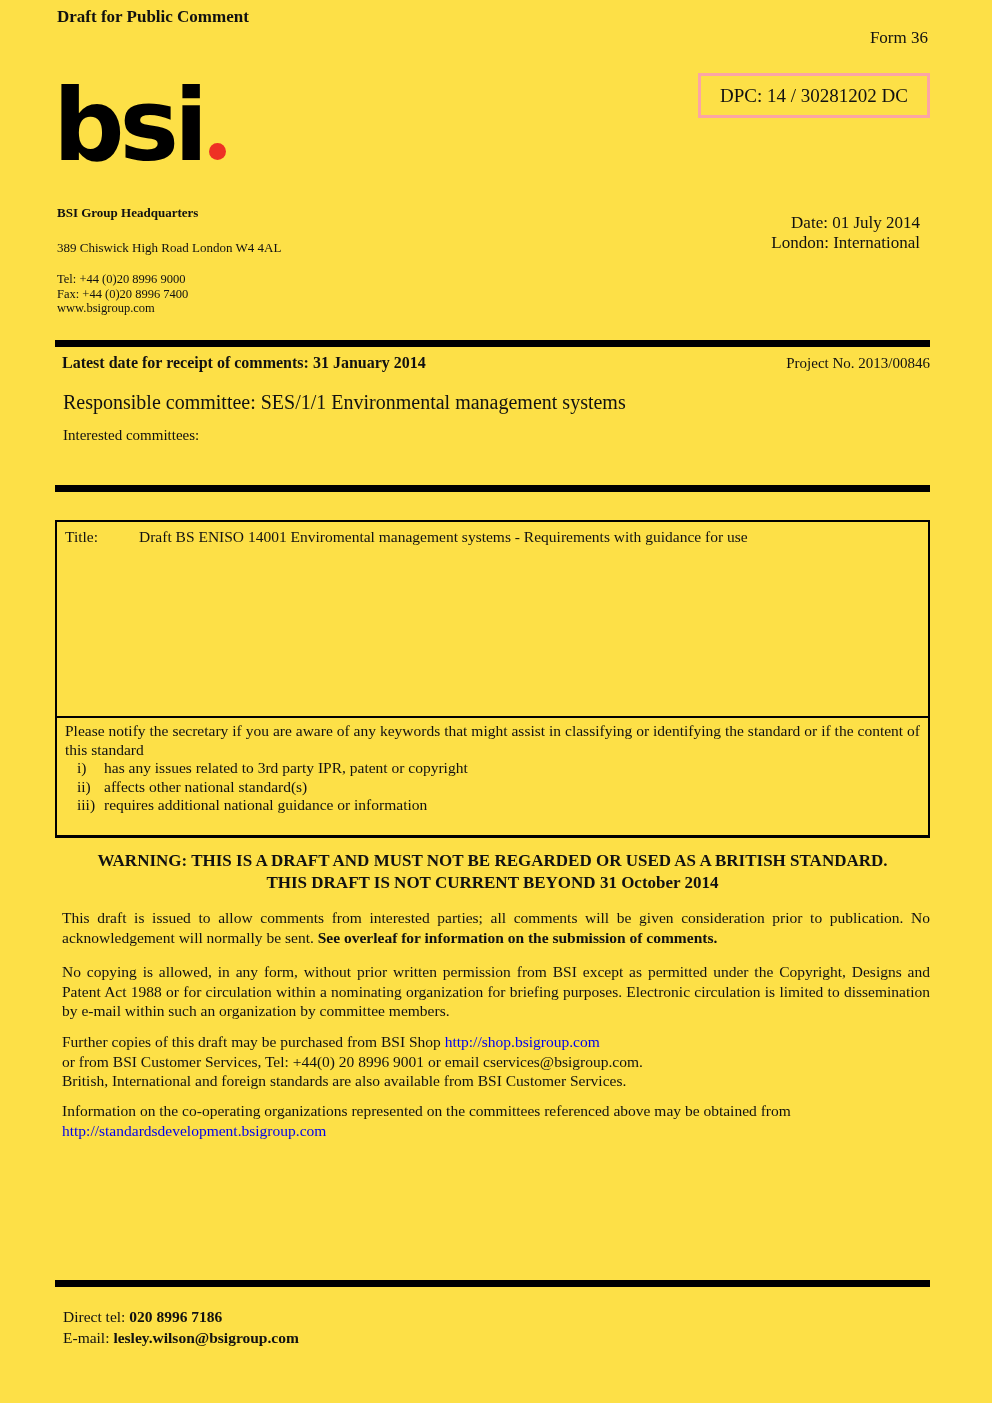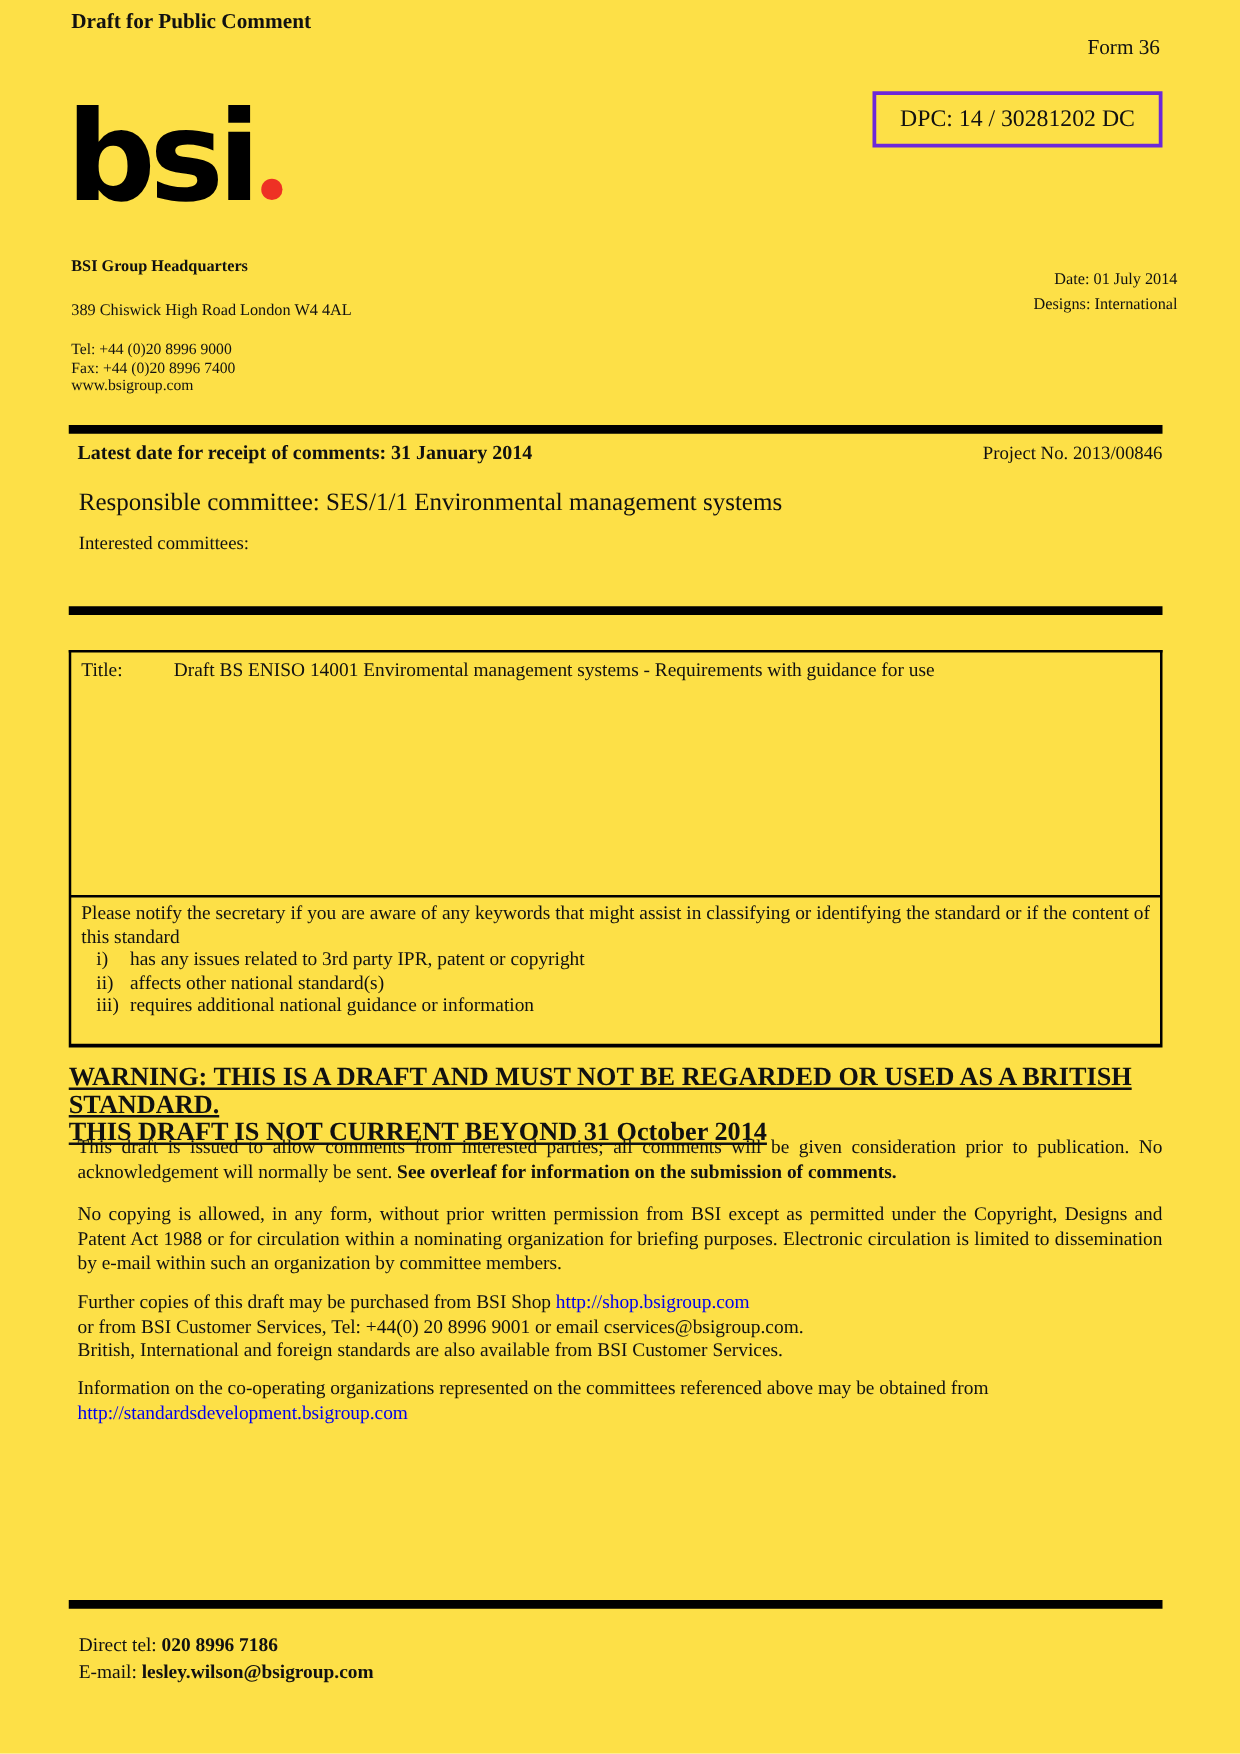--- a/index.html
+++ b/index.html
@@ -18,21 +18,21 @@
     left: 57px; top: 7px;
     font-size: 17px; font-weight: bold;
   }
   .form-no {
     right: 64px; top: 28px;
     font-size: 17px;
   }
   .dpc-box {
     left: 698px; top: 73px;
     width: 232px; height: 45px;
-    border: 3px solid #6d28d9;
+    border: 3px solid #fca5a5;
     display: flex; align-items: center; justify-content: center;
     font-size: 19px;
   }
 
   .logo {
     left: 53px; top: 76px;
     font-family: "DejaVu Sans", sans-serif;
     font-weight: bold;
     font-size: 100px;
     line-height: 1;
@@ -46,23 +46,23 @@
     background: #ee3124;
     margin-left: 6px;
   }
 
   .hq { left: 57px; top: 205px; font-size: 13px; line-height: 15px; }
   .hq .hq-title { font-weight: bold; margin-bottom: 20px; }
   .hq .hq-address { margin-bottom: 17px; }
   .hq .hq-contact div { font-size: 12.5px; line-height: 14.5px; }
 
   .date-origin {
-    right: 50px; top: 213px;
+    right: 72px; top: 213px;
     text-align: right;
-    font-size: 13px; line-height: 20px;
+    font-size: 17px; line-height: 20px;
   }
 
   .bar { left: 55px; width: 875px; height: 7px; background: #000; }
   .bar1 { top: 340px; }
   .bar2 { top: 485px; }
   .bar3 { top: 1280px; }
 
   .comments-row {
     left: 62px; top: 354px; width: 868px;
     display: flex; justify-content: space-between; align-items: baseline;
@@ -91,22 +91,22 @@
     padding: 4px 8px;
     font-size: 15.5px; line-height: 18.5px;
   }
   .notify-box .notify-intro { text-align: justify; }
   .notify-list { margin-top: 0; }
   .notify-item { display: flex; }
   .notify-item .marker { width: 27px; margin-left: 12px; flex: none; }
 
   .warning {
     left: 55px; top: 850px; width: 875px;
-    text-align: left;
-    font-size: 21px; font-weight: bold; line-height: 22px; text-decoration: underline;
+    text-align: center;
+    font-size: 17px; font-weight: bold; line-height: 22px;
   }
 
   .para { font-size: 15.5px; line-height: 19.5px; }
   .para b { font-weight: bold; }
   .p1 { left: 62px; top: 908px; width: 868px; text-align: justify; }
   .p2 { left: 62px; top: 962px; width: 868px; text-align: justify; }
   .p3 { left: 62px; top: 1032px; width: 868px; }
   .p4 { left: 62px; top: 1101px; width: 868px; }
 
   .link { color: #0000ee; font-weight: normal; text-decoration: none; cursor: pointer; }
@@ -134,21 +134,21 @@
     <div class="hq-address">389 Chiswick High Road London W4 4AL</div>
     <div class="hq-contact">
       <div>Tel: +44 (0)20 8996 9000</div>
       <div>Fax: +44 (0)20 8996 7400</div>
       <div>www.bsigroup.com</div>
     </div>
   </div>
 
   <div class="abs date-origin">
     <div>Date: 01 July 2014</div>
-    <div>Designs: International</div>
+    <div>London: International</div>
   </div>
 
   <div class="abs bar bar1"></div>
 
   <div class="abs comments-row">
     <span class="latest-date">Latest date for receipt of comments: 31 January 2014</span>
     <span class="project-no">Project No. 2013/00846</span>
   </div>
 
   <div class="abs responsible">Responsible committee: SES/1/1 Environmental management systems</div>

